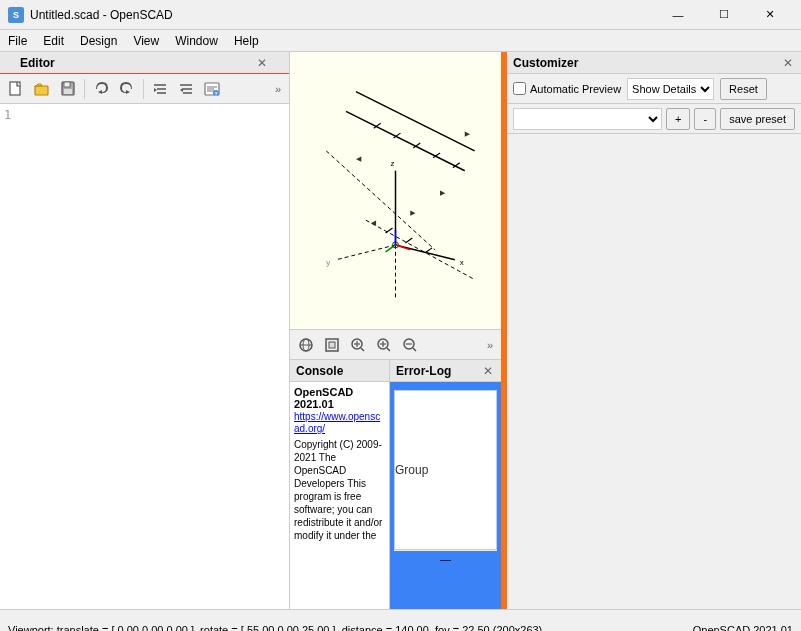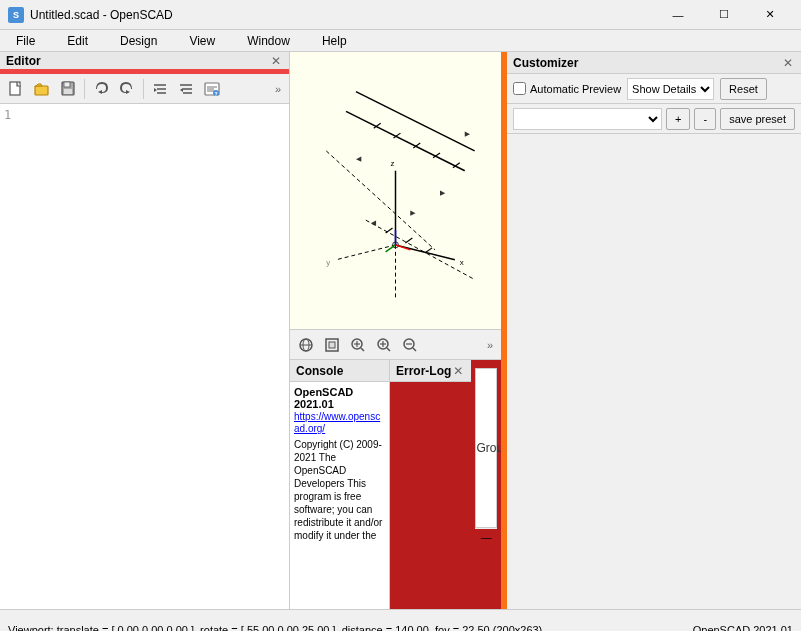--- a/index.html
+++ b/index.html
@@ -48,21 +48,21 @@
 
     
     #menu-bar {
       height: 22px;
       background: #f0f0f0;
       display: flex;
       align-items: center;
       border-bottom: 1px solid #ccc;
     }
     .menu-item {
-      padding: 2px 16px;
+      padding: 2px 8px;
       cursor: pointer;
       font-size: 12px;
     }
 
     
     #main {
       display: flex;
       height: calc(631px - 30px - 22px - 22px);
     }
 
@@ -84,24 +84,24 @@
       width: 290px;
       background: #fff;
       border-right: 1px solid #ccc;
       display: flex;
       flex-direction: column;
       flex-shrink: 0;
     }
     #editor-header {
       height: 22px;
       background: #e8e8e8;
-      border-bottom: 5px solid #ef4444;
-      display: flex;
-      align-items: center;
-      padding: 0 6px;
+      border-bottom: 1px solid #ef4444;
+      display: flex;
+      align-items: center;
+      padding: 0 20px;
       justify-content: space-between;
     }
     #editor-header .header-title {
       font-size: 12px; font-weight: bold;
     }
     #editor-toolbar {
       height: 30px;
       background: #f0f0f0;
       border-bottom: 1px solid #ccc;
       display: flex;
@@ -185,22 +185,23 @@
       flex: 1;
       padding: 4px;
       overflow: hidden;
       font-size: 11px;
     }
     #console-content a { color: blue; }
 
     
     #errorlog-panel {
       flex: 1;
-      background: #b91c1c;
-      display: flex;
+      background: #3b82f6;
+      display: flex;
+      flex-direction: column;
     }
     #errorlog-header {
       height: 22px;
       background: #e8e8e8;
       border-bottom: 1px solid #ccc;
       display: flex;
       align-items: center;
       padding: 0 6px;
       justify-content: space-between;
     }

